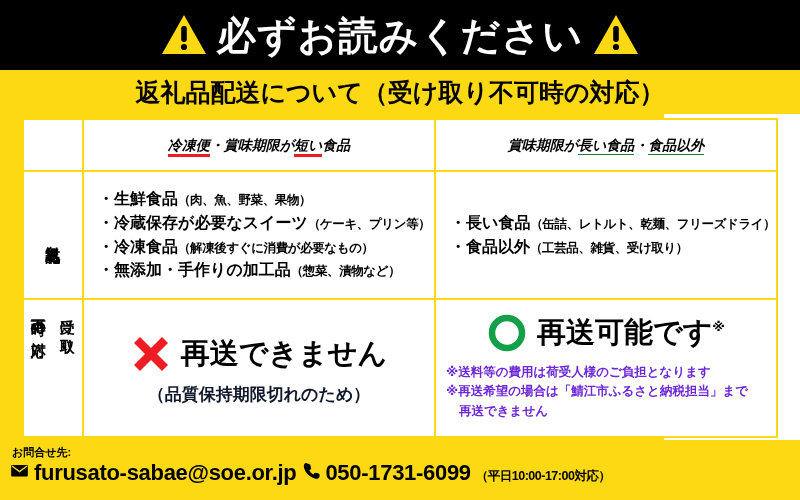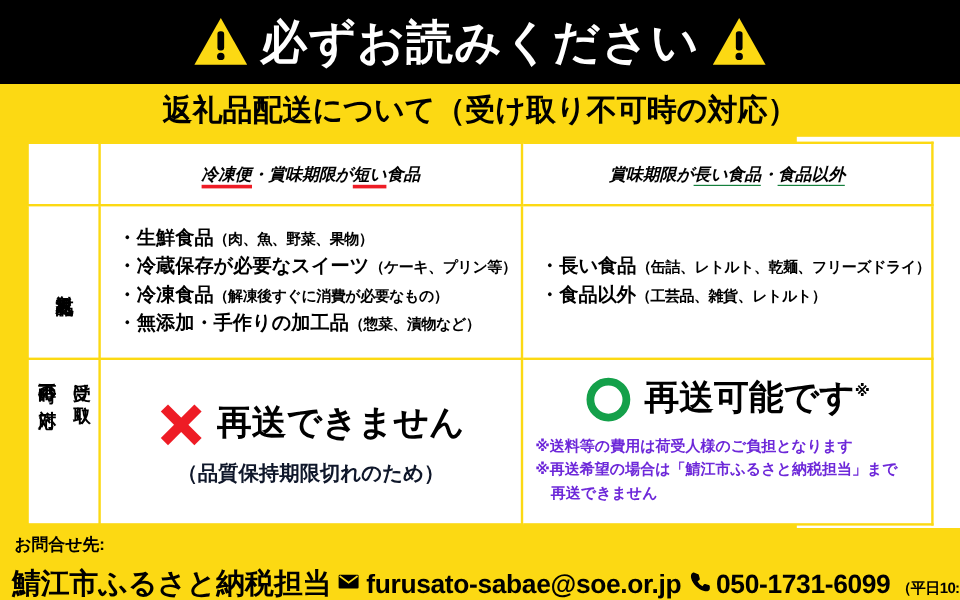--- a/index.html
+++ b/index.html
@@ -227,25 +227,25 @@
     position: absolute;
     left: 0;
     top: 440px;
     width: 800px;
     height: 60px;
     background: #fcd913;
     padding: 4px 10px 0 10px;
     box-sizing: border-box;
   }
   .footer-label {
-    font-size: 14px;
+    font-size: 11px;
     font-weight: bold;
     color: #000;
     line-height: 1.1;
-    margin: 2px 0 14px 2px;
+    margin: 2px 0 3px 2px;
   }
   .footer-main {
     display: flex;
     align-items: baseline;
     gap: 5px;
     white-space: nowrap;
   }
   .footer-org {
     font-size: 24px;
     font-weight: bold;
@@ -325,21 +325,21 @@
             <ul class="bullets">
               <li><span>生鮮食品</span><span class="sub">（肉、魚、野菜、果物）</span></li>
               <li><span>冷蔵保存が必要なスイーツ</span><span class="sub">（ケーキ、プリン等）</span></li>
               <li><span>冷凍食品</span><span class="sub">（解凍後すぐに消費が必要なもの）</span></li>
               <li><span>無添加・手作りの加工品</span><span class="sub">（惣菜、漬物など）</span></li>
             </ul>
           </td>
           <td>
             <ul class="bullets">
               <li><span>長い食品</span><span class="sub">（缶詰、レトルト、乾麺、フリーズドライ）</span></li>
-              <li><span>食品以外</span><span class="sub">（工芸品、雑貨、レトルト）</span></li>
+              <li><span>食品以外</span><span class="sub">（工芸品、雑貨、受け取り）</span></li>
             </ul>
           </td>
         </tr>
 
         <tr class="row-action">
           <td>
             <div class="vlabel-2col">
               <span class="vlabel">受け取り</span>
               <span class="vlabel">不可時の対応</span>
             </div>
@@ -371,21 +371,20 @@
           </td>
         </tr>
 
       </tbody>
     </table>
   </div>
 
   <div class="footer">
     <div class="footer-label">お問合せ先:</div>
     <div class="footer-main">
-      <span class="footer-org">鯖江市ふるさと納税担当</span>
       <svg class="ico" viewBox="0 0 24 24">
         <rect x="1.5" y="5" width="21" height="14.5" rx="1.2" fill="#000"></rect>
         <path d="M2.5 6.3 L12 13.4 L21.5 6.3" fill="none" stroke="#fcd913" stroke-width="1.8"></path>
       </svg>
       <span class="footer-mail">furusato-sabae@soe.or.jp</span>
       <svg class="ico" viewBox="0 0 24 24">
         <path d="M6.6 2.6c-1.1 0-2.1.7-2.6 1.7-.6 1.2-.6 2.7-.2 4.3.8 3.2 2.6 6.2 5 8.6 2.4 2.4 5.4 4.2 8.6 5 1.6.4 3.1.4 4.3-.2 1-.5 1.7-1.5 1.7-2.6l-.02-2.2c0-.7-.5-1.3-1.2-1.5l-3.6-.9c-.7-.2-1.4.1-1.8.7l-1 1.6c-2.3-1.1-4.2-3-5.3-5.3l1.6-1c.6-.4.9-1.1.7-1.8l-.9-3.6c-.2-.7-.8-1.2-1.5-1.2z" fill="#000"></path>
       </svg>
       <span class="footer-tel">050-1731-6099</span>
       <span class="footer-hours">（平日10:00-17:00対応）</span>

